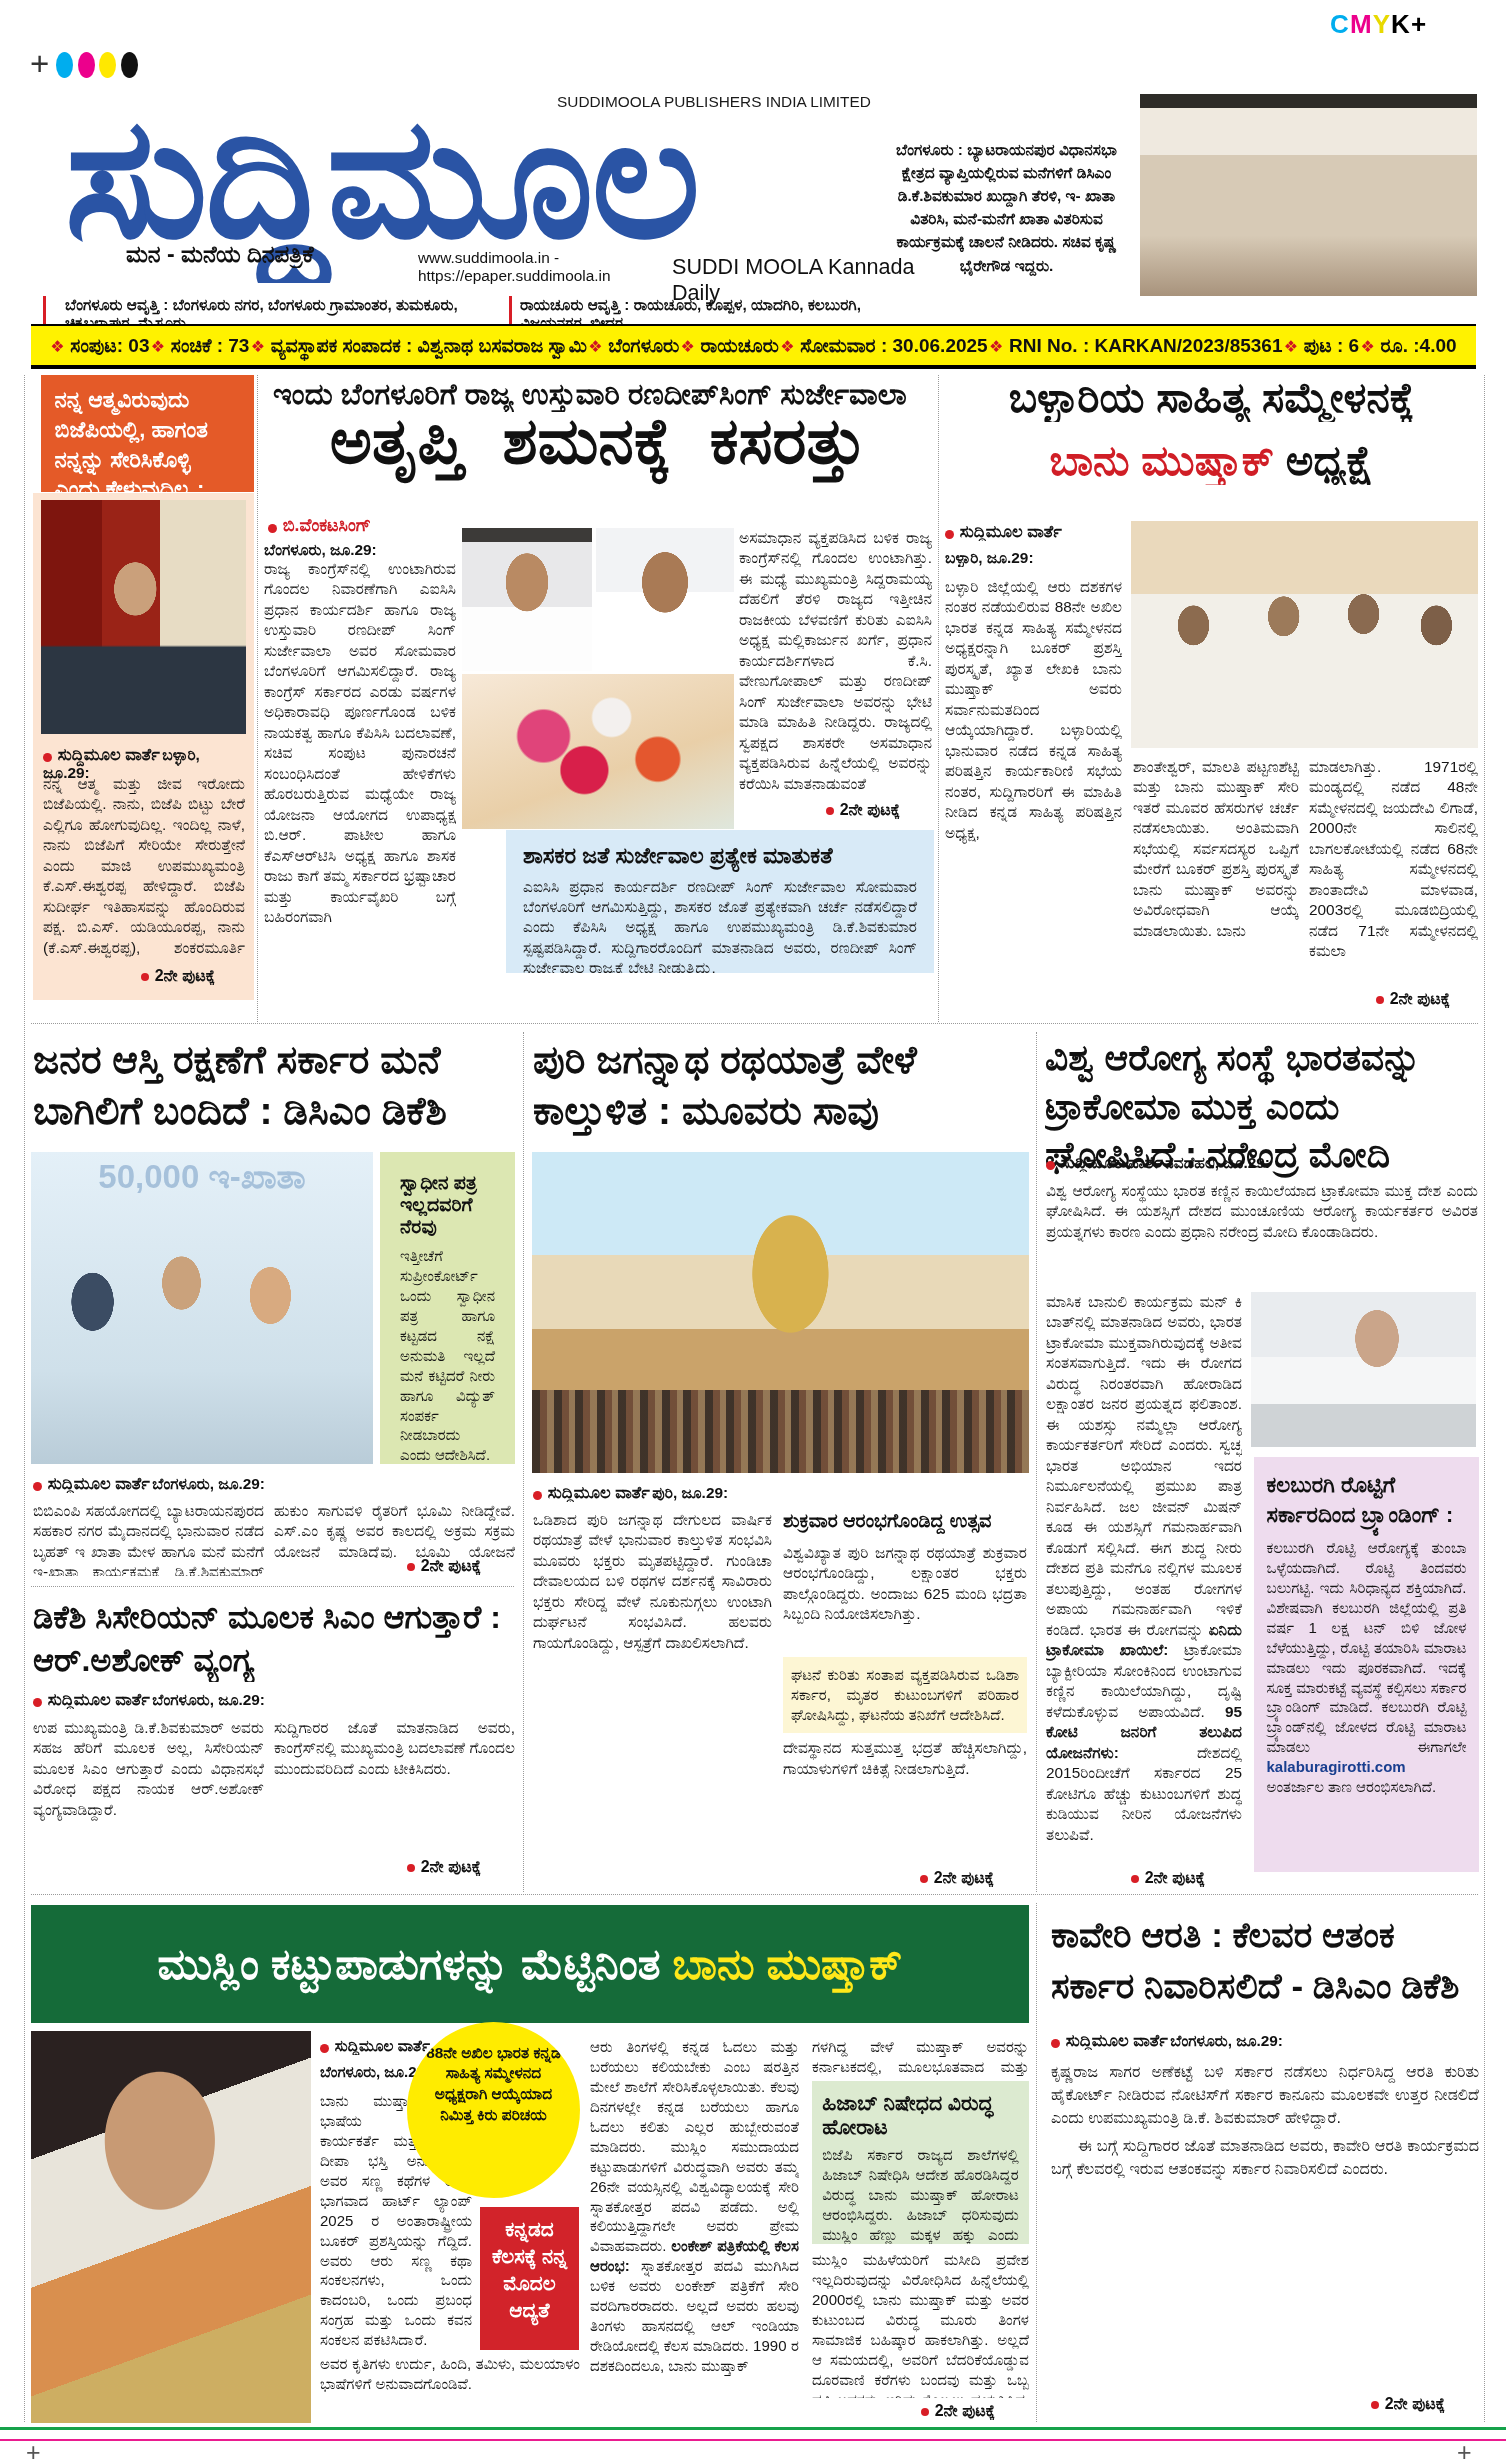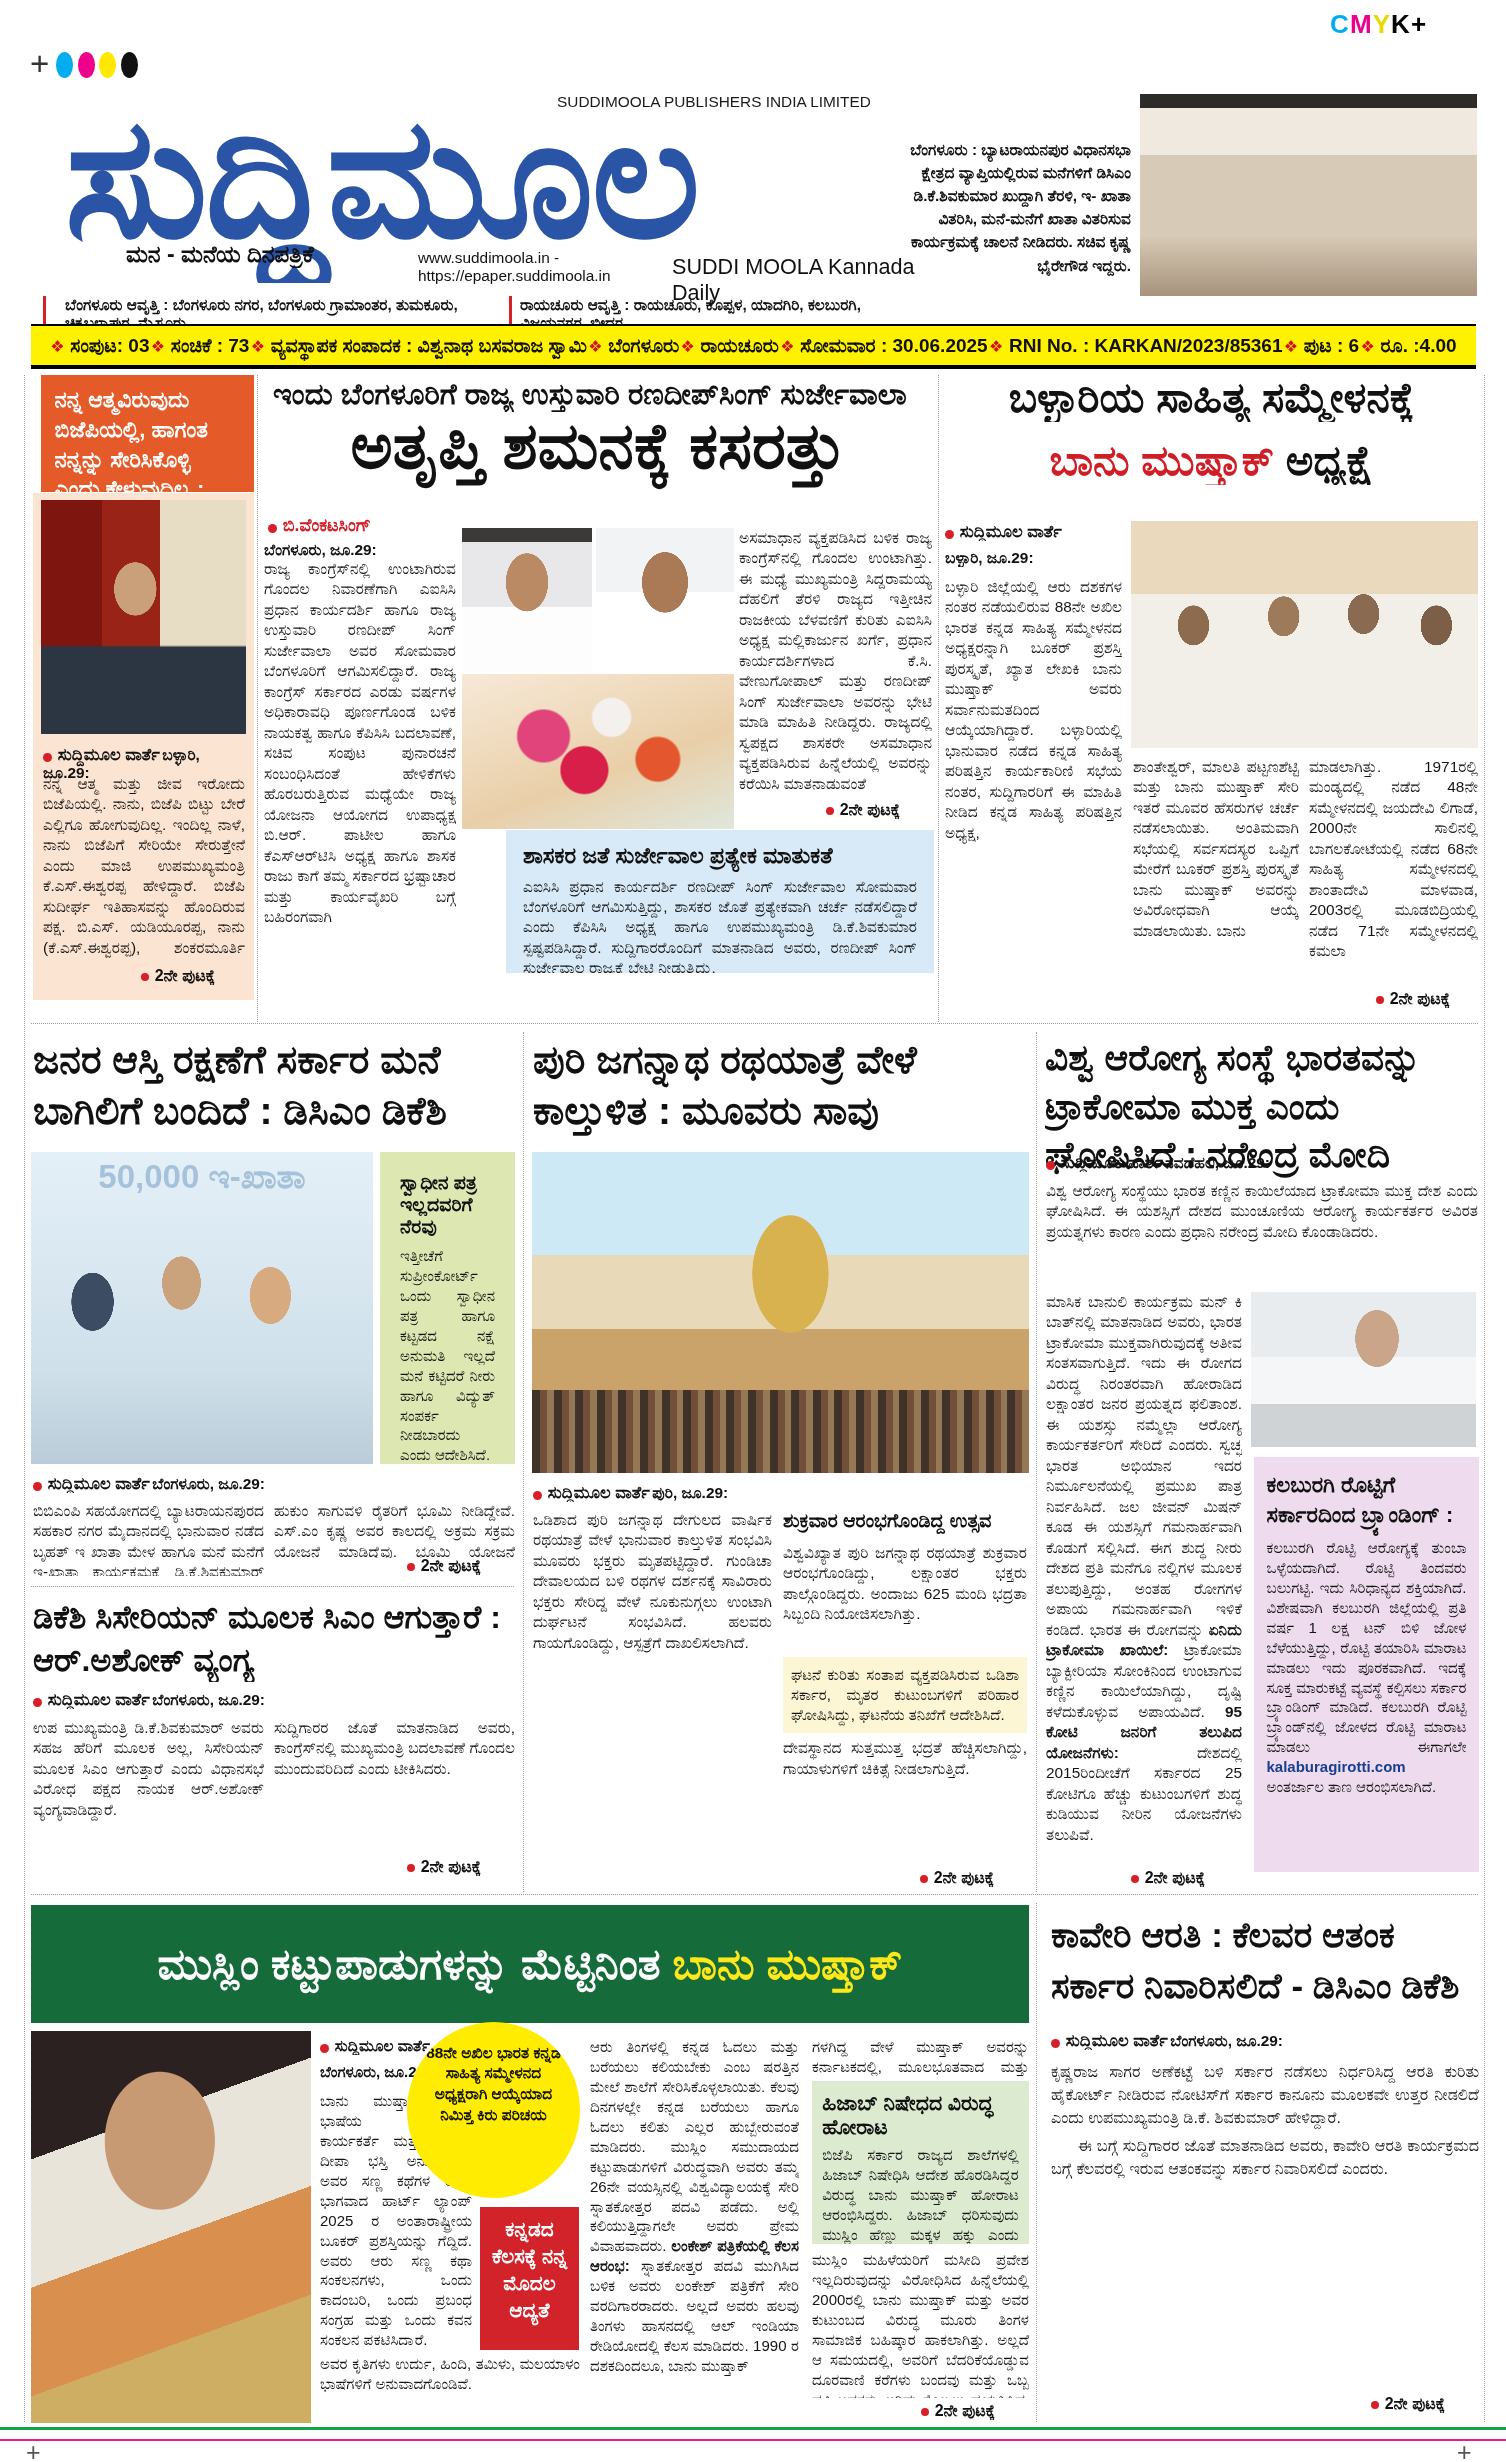--- a/index.html
+++ b/index.html
@@ -70,21 +70,21 @@
   </div>
   <div class="abs bold" style="left:1330px;top:9px;font-size:26px;letter-spacing:1.1px;">
     <span style="color:#00adee;">C</span><span style="color:#ec008c;">M</span><span style="color:#e8d900;">Y</span><span style="color:#000;">K</span><span style="color:#000;">+</span>
   </div>
 
   <div class="abs" style="left:557px;top:93px;width:324px;font-size:15.4px;color:#1a1a1a;">SUDDIMOOLA PUBLISHERS INDIA LIMITED</div>
   <div class="abs bold" style="left:65px;top:84px;width:810px;height:199px;font-size:168px;line-height:188px;color:#2a54a5;letter-spacing:-2.3px;">ಸುದ್ದಿಮೂಲ</div>
   <div class="abs bold" style="left:126px;top:241px;width:239px;font-size:23px;">ಮನ - ಮನೆಯ ದಿನಪತ್ರಿಕೆ</div>
   <div class="abs" style="left:418px;top:249px;width:267px;font-size:15.4px;">www.suddimoola.in - https://epaper.suddimoola.in</div>
   <div class="abs" style="left:672px;top:254px;width:244px;font-size:21.6px;">SUDDI MOOLA Kannada Daily</div>
-  <div class="abs bold" style="left:882px;top:138px;width:249px;height:159px;font-size:15.4px;line-height:1.5;text-align:right;">ಬೆಂಗಳೂರು : ಬ್ಯಾಟರಾಯನಪುರ ವಿಧಾನಸಭಾ ಕ್ಷೇತ್ರದ ವ್ಯಾಪ್ತಿಯಲ್ಲಿರುವ ಮನೆಗಳಿಗೆ ಡಿಸಿಎಂ ಡಿ.ಕೆ.ಶಿವಕುಮಾರ ಖುದ್ದಾಗಿ ತೆರಳಿ, ಇ- ಖಾತಾ ವಿತರಿಸಿ, ಮನೆ-ಮನೆಗೆ ಖಾತಾ ವಿತರಿಸುವ ಕಾರ್ಯಕ್ರಮಕ್ಕೆ ಚಾಲನೆ ನೀಡಿದರು. ಸಚಿವ ಕೃಷ್ಣ ಭೈರೇಗೌಡ ಇದ್ದರು.</div>
+  <div class="abs bold" style="left:882px;top:138px;width:249px;height:159px;font-size:15.4px;line-height:1.5;text-align:center;">ಬೆಂಗಳೂರು : ಬ್ಯಾಟರಾಯನಪುರ ವಿಧಾನಸಭಾ ಕ್ಷೇತ್ರದ ವ್ಯಾಪ್ತಿಯಲ್ಲಿರುವ ಮನೆಗಳಿಗೆ ಡಿಸಿಎಂ ಡಿ.ಕೆ.ಶಿವಕುಮಾರ ಖುದ್ದಾಗಿ ತೆರಳಿ, ಇ- ಖಾತಾ ವಿತರಿಸಿ, ಮನೆ-ಮನೆಗೆ ಖಾತಾ ವಿತರಿಸುವ ಕಾರ್ಯಕ್ರಮಕ್ಕೆ ಚಾಲನೆ ನೀಡಿದರು. ಸಚಿವ ಕೃಷ್ಣ ಭೈರೇಗೌಡ ಇದ್ದರು.</div>
   <div class="photo ph-masthead" style="left:1140px;top:94px;width:337px;height:202px;"></div>
 
   <div class="abs bold" style="left:43px;top:296px;width:455px;font-size:15.4px;border-left:3.4px solid #d81e26;padding-left:19px;">ಬೆಂಗಳೂರು ಆವೃತ್ತಿ : ಬೆಂಗಳೂರು ನಗರ, ಬೆಂಗಳೂರು ಗ್ರಾಮಾಂತರ, ತುಮಕೂರು, ಚಿಕ್ಕಬಳ್ಳಾಪುರ, ಮೈಸೂರು</div>
   <div class="abs bold" style="left:509px;top:296px;width:398px;font-size:15.4px;border-left:3.4px solid #d81e26;padding-left:8px;">ರಾಯಚೂರು ಆವೃತ್ತಿ : ರಾಯಚೂರು, ಕೊಪ್ಪಳ, ಯಾದಗಿರಿ, ಕಲಬುರಗಿ, ವಿಜಯನಗರ, ಬೀದರ</div>
 
   <div class="abs" style="left:31px;top:324px;width:1445px;height:45px;background:#fff200;border-top:2.3px solid #000;border-bottom:4px solid #000;display:flex;align-items:center;justify-content:space-between;padding:0 19.3px;white-space:nowrap;">
     <span class="bold" style="font-size:19px;"><span class="diamond">❖</span><span>ಸಂಪುಟ: 03</span></span>
     <span class="bold" style="font-size:19px;"><span class="diamond">❖</span><span>ಸಂಚಿಕೆ : 73</span></span>
     <span class="bold" style="font-size:19px;"><span class="diamond">❖</span><span>ವ್ಯವಸ್ಥಾಪಕ ಸಂಪಾದಕ : ವಿಶ್ವನಾಥ ಬಸವರಾಜ ಸ್ವಾಮಿ</span></span>
     <span class="bold" style="font-size:19px;"><span class="diamond">❖</span><span>ಬೆಂಗಳೂರು</span></span>
@@ -108,21 +108,21 @@
   <div class="abs" style="left:33px;top:493px;width:221px;height:507px;background:#fce4d2;"></div>
   <div class="abs bold" style="left:41px;top:375px;width:213px;height:117px;background:#e45a28;color:#fff;font-size:22px;line-height:1.35;padding:10.2px 13.6px;">ನನ್ನ ಆತ್ಮವಿರುವುದು ಬಿಜೆಪಿಯಲ್ಲಿ, ಹಾಗಂತ ನನ್ನನ್ನು ಸೇರಿಸಿಕೊಳ್ಳಿ ಎಂದು ಕೇಳುವುದಿಲ್ಲ : ಕೆ.ಎಸ್.ಈಶ್ವರಪ್ಪ</div>
   <div class="photo ph-esh" style="left:41px;top:500px;width:205px;height:234px;"></div>
   <div class="abs" style="left:43px;top:745px;width:205px;">
     <span class="dot"></span><span class="agency">ಸುದ್ದಿಮೂಲ ವಾರ್ತೆ</span> <span class="dateline">ಬ‌ಳ್ಳಾರಿ, ಜೂ.29:</span>
   </div>
   <div class="abs bodytxt" style="left:43px;top:774px;width:202px;height:188px;">ನನ್ನ ಆತ್ಮ ಮತ್ತು ಜೀವ ಇರೋದು ಬಿಜೆಪಿಯಲ್ಲಿ. ನಾನು, ಬಿಜೆಪಿ ಬಿಟ್ಟು ಬೇರೆ ಎಲ್ಲಿಗೂ ಹೋಗುವುದಿಲ್ಲ. ಇಂದಿಲ್ಲ ನಾಳೆ, ನಾನು ಬಿಜೆಪಿಗೆ ಸೇರಿಯೇ ಸೇರುತ್ತೇನೆ ಎಂದು ಮಾಜಿ ಉಪಮುಖ್ಯಮಂತ್ರಿ ಕೆ.ಎಸ್.ಈಶ್ವರಪ್ಪ ಹೇಳಿದ್ದಾರೆ. ಬಿಜೆಪಿ ಸುದೀರ್ಘ ಇತಿಹಾಸವನ್ನು ಹೊಂದಿರುವ ಪಕ್ಷ. ಬಿ.ಎಸ್. ಯಡಿಯೂರಪ್ಪ, ನಾನು (ಕೆ.ಎಸ್.ಈಶ್ವರಪ್ಪ), ಶಂಕರಮೂರ್ತಿ ಮತ್ತು ಅನಂತಕುಮಾರ್ ಅವರು</div>
   <div class="abs contmark" style="left:141px;top:967px;"><span class="dot" style="width:8px;height:8px;"></span><b>2ನೇ ಪುಟಕ್ಕೆ</b></div>
 
   <div class="abs bold" style="left:273px;top:378px;width:654px;font-size:29px;">ಇಂದು ಬೆಂಗಳೂರಿಗೆ ರಾಜ್ಯ ಉಸ್ತುವಾರಿ ರಣದೀಪ್‌ಸಿಂಗ್ ಸುರ್ಜೇವಾಲಾ</div>
-  <div class="abs bold center" style="left:264px;top:413px;width:668px;height:101px;font-size:64px;line-height:1.05;white-space:nowrap;">ಅತೃಪ್ತಿ ಶಮನಕ್ಕೆ ಕಸರತ್ತು</div>
+  <div class="abs bold center" style="left:264px;top:413px;width:668px;height:101px;font-size:64px;line-height:1.05;white-space:nowrap;font-family:Liberation Mono, monospace;">ಅತೃಪ್ತಿ ಶಮನಕ್ಕೆ ಕಸರತ್ತು</div>
   <div class="abs" style="left:268px;top:515px;width:227px;">
     <span class="dot"></span><b style="font-size:17.6px;color:#d01e26;">ಬಿ.ವೆಂಕಟಸಿಂಗ್</b>
   </div>
   <div class="abs" style="left:264px;top:541px;width:192px;height:453px;">
     <div class="dateline">ಬೆಂಗಳೂರು, ಜೂ.29:</div>
     <div class="bodytxt" style="height:425px;">ರಾಜ್ಯ ಕಾಂಗ್ರೆಸ್‌ನಲ್ಲಿ ಉಂಟಾಗಿರುವ ಗೊಂದಲ ನಿವಾರಣೆಗಾಗಿ ಎಐಸಿಸಿ ಪ್ರಧಾನ ಕಾರ್ಯದರ್ಶಿ ಹಾಗೂ ರಾಜ್ಯ ಉಸ್ತುವಾರಿ ರಣದೀಪ್ ಸಿಂಗ್ ಸುರ್ಜೇವಾಲಾ ಅವರ ಸೋಮವಾರ ಬೆಂಗಳೂರಿಗೆ ಆಗಮಿಸಲಿದ್ದಾರೆ. ರಾಜ್ಯ ಕಾಂಗ್ರೆಸ್ ಸರ್ಕಾರದ ಎರಡು ವರ್ಷಗಳ ಅಧಿಕಾರಾವಧಿ ಪೂರ್ಣಗೊಂಡ ಬಳಿಕ ನಾಯಕತ್ವ ಹಾಗೂ ಕೆಪಿಸಿಸಿ ಬದಲಾವಣೆ, ಸಚಿವ ಸಂಪುಟ ಪುನಾರಚನೆ ಸಂಬಂಧಿಸಿದಂತೆ ಹೇಳಿಕೆಗಳು ಹೊರಬರುತ್ತಿರುವ ಮಧ್ಯೆಯೇ ರಾಜ್ಯ ಯೋಜನಾ ಆಯೋಗದ ಉಪಾಧ್ಯಕ್ಷ ಬಿ.ಆರ್. ಪಾಟೀಲ ಹಾಗೂ ಕೆಎಸ್‌ಆರ್‌ಟಿಸಿ ಅಧ್ಯಕ್ಷ ಹಾಗೂ ಶಾಸಕ ರಾಜು ಕಾಗೆ ತಮ್ಮ ಸರ್ಕಾರದ ಭ್ರಷ್ಟಾಚಾರ ಮತ್ತು ಕಾರ್ಯವೈಖರಿ ಬಗ್ಗೆ ಬಹಿರಂಗವಾಗಿ</div>
   </div>
   <div class="photo ph-kharge" style="left:462px;top:528px;width:130px;height:143px;"></div>
   <div class="photo ph-dks" style="left:596px;top:528px;width:138px;height:143px;"></div>
   <div class="photo ph-bouquet" style="left:462px;top:674px;width:272px;height:155px;"></div>

